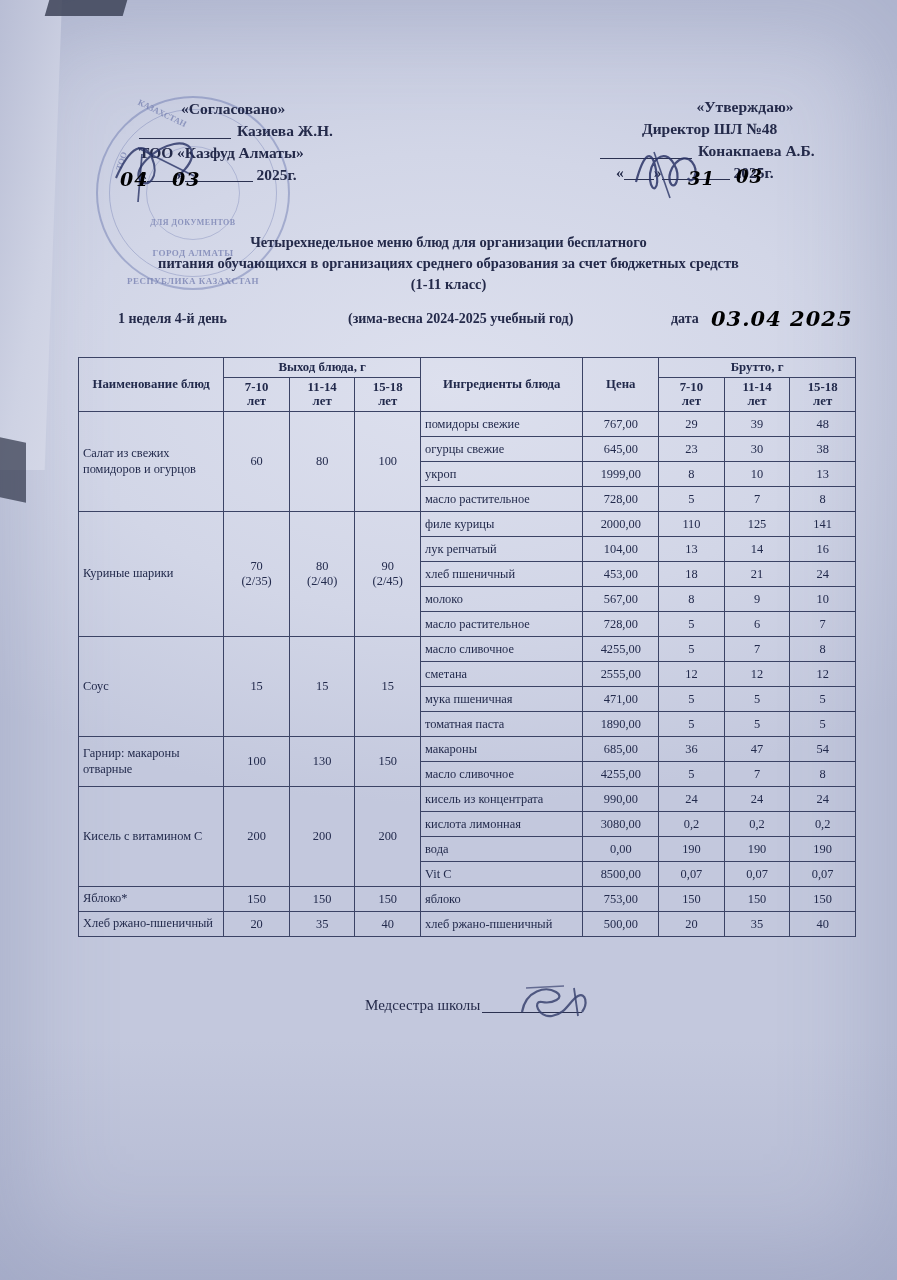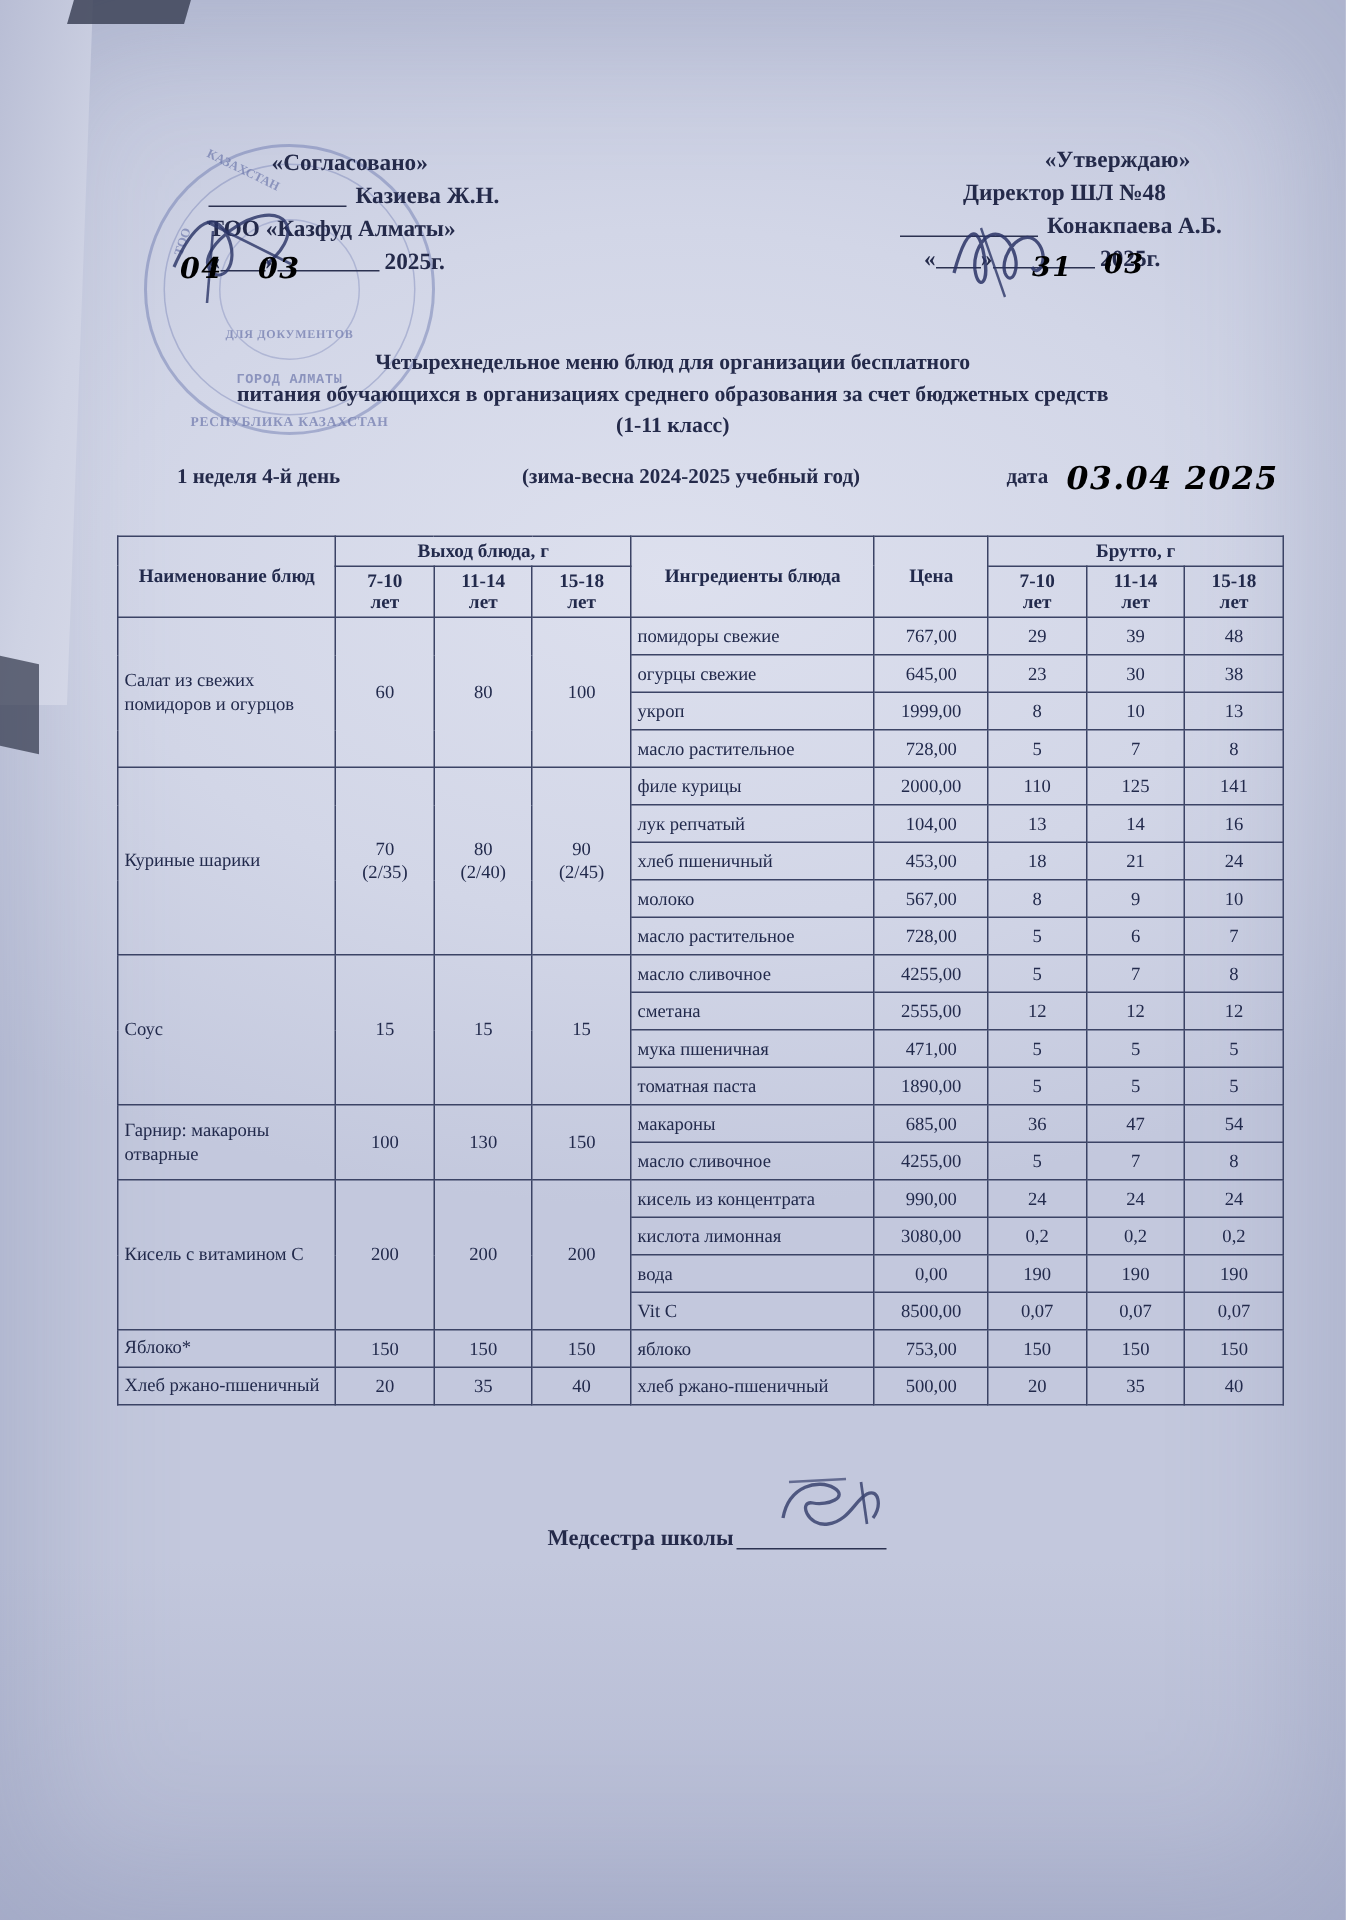--- a/index.html
+++ b/index.html
@@ -73,21 +73,21 @@
   }
   .stamp:after{
     content:"";position:absolute;left:48px;top:48px;right:48px;bottom:48px;
     border-radius:50%;border:1.3px solid rgba(70,86,155,.40);
   }
   .stamp-txt{
     position:absolute;width:100%;text-align:center;font-size:8px;
     font-weight:bold;color:rgba(56,70,140,.75);letter-spacing:.5px;
   }
   .stamp-t1{top:120px;}
-  .stamp-t3{top:150px;font-size:9px;font-family:Liberation Mono, monospace;}
+  .stamp-t3{top:150px;font-size:9px;}
   .stamp-t4{top:178px;font-size:9px;}
   .stamp-arc-l{position:absolute;left:14px;top:58px;font-size:8.5px;font-weight:bold;
     color:rgba(56,70,140,.7);transform:rotate(-72deg);}
   .stamp-arc-t{position:absolute;left:38px;top:10px;font-size:8.5px;font-weight:bold;
     color:rgba(56,70,140,.7);transform:rotate(26deg);}
 
   
   .scribble{position:absolute;pointer-events:none;}
 
   
@@ -402,21 +402,21 @@
           <td class="c-out" rowspan="1">40</td>
           <td class="c-ing">хлеб ржано-пшеничный</td>
           <td class="c-price">500,00</td>
           <td class="c-gr">20</td>
           <td class="c-gr">35</td>
           <td class="c-gr">40</td>
         </tr>
       </tbody>
   </table>
 
-  <div style="position:absolute;left:365px;top:997px;font-size:15px;font-weight:bold;margin-top:20px;">
+  <div style="position:absolute;left:365px;top:997px;font-size:15px;font-weight:normal;">
     <span>Медсестра школы</span><span class="sig-line" style="width:100px;margin-left:2px;"></span>
   </div>
   <svg class="scribble" style="left:512px;top:982px;" width="100" height="46">
     <path d="M10,30 C14,8 34,4 44,10 C54,16 40,22 30,20 C20,18 26,36 40,34 C54,32 58,18 66,14 C74,10 76,22 70,30" fill="none" stroke="#3a4370" stroke-width="2.2" opacity=".85"></path>
     <path d="M62,6 L66,34" fill="none" stroke="#3a4370" stroke-width="1.8" opacity=".85"></path>
     <path d="M14,6 L52,4" fill="none" stroke="#3a4370" stroke-width="1.6" opacity=".7"></path>
   </svg>
 
 </div>
 

